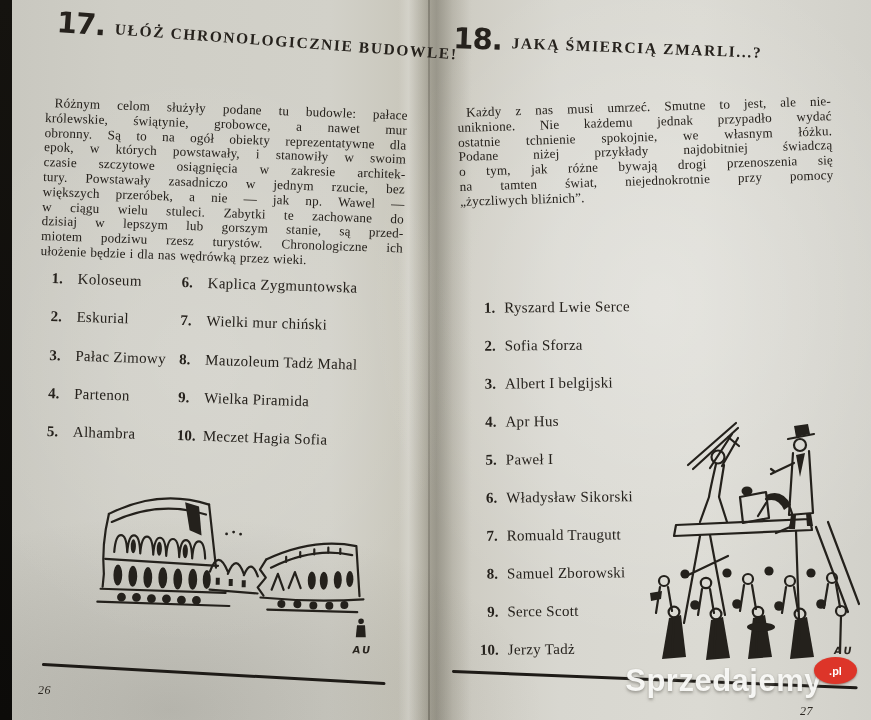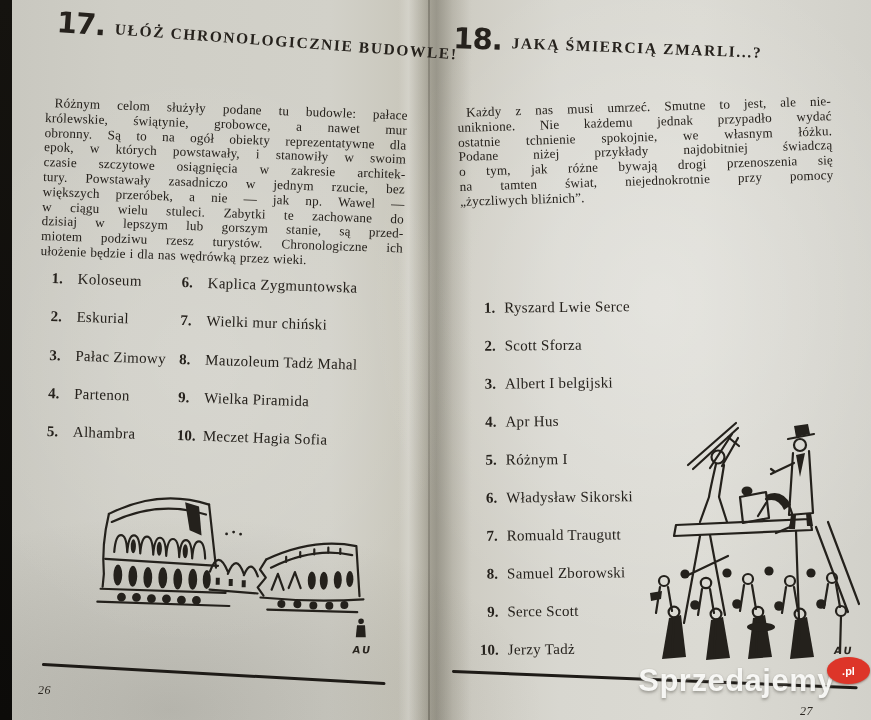--- a/index.html
+++ b/index.html
@@ -45,21 +45,21 @@
   .rule{height:2.6px;background:#1e1b17;border-radius:2px;transform-origin:left center;}
   .pageno{font-size:12px;color:#2a2620;letter-spacing:.5px;}
 
   .sig{font-family:"DejaVu Sans",sans-serif;font-size:10px;font-weight:bold;color:#2a2620;letter-spacing:2px;}
 
   svg .s{fill:none;stroke:#24211c;stroke-width:2.2;stroke-linecap:round;stroke-linejoin:round;}
   svg .s1{fill:none;stroke:#2a2username0;stroke-width:1.4;stroke-linecap:round;}
   svg .f{fill:#24211c;stroke:none;}
 
   
-  .wm{right:1px;top:663px;display:flex;align-items:flex-start;z-index:9;}
+  .wm{right:14px;top:663px;display:flex;align-items:flex-start;z-index:9;}
   .wm-text{font-family:"Liberation Sans",sans-serif;font-weight:bold;font-size:31px;letter-spacing:.5px;
     color:rgba(253,253,251,.93);
     text-shadow:0 2px 3px rgba(110,108,100,.55), 0 0 1px rgba(130,128,120,.4);}
   .wm-badge{width:43px;height:27px;border-radius:50%;background:#dd3529;color:#fff;
     font-family:"Liberation Sans",sans-serif;font-weight:bold;font-size:11px;
     display:flex;align-items:center;justify-content:center;margin-left:-8px;margin-top:-6px;
     box-shadow:0 1px 2px rgba(90,40,30,.5);}
 </style>
 </head>
 <body>
@@ -238,33 +238,33 @@
       <div class="pline last">„życzliwych bliźnich”.</div>
     </div>
 
     <div class="abs rlist" style="left:22px;top:0;width:260px;height:720px;transform:rotate(-0.6deg);transform-origin:left top;">
       <div class="qrow" style="top:300px;">
         <span class="qn">1.</span>
         <span class="ql">Ryszard Lwie Serce</span>
       </div>
       <div class="qrow" style="top:338px;">
         <span class="qn">2.</span>
-        <span class="ql">Scott Sforza</span>
+        <span class="ql">Sofia Sforza</span>
       </div>
       <div class="qrow" style="top:376px;">
         <span class="qn">3.</span>
         <span class="ql">Albert I belgijski</span>
       </div>
       <div class="qrow" style="top:414px;">
         <span class="qn">4.</span>
         <span class="ql">Apr Hus</span>
       </div>
       <div class="qrow" style="top:452px;">
         <span class="qn">5.</span>
-        <span class="ql">Różnym I</span>
+        <span class="ql">Paweł I</span>
       </div>
       <div class="qrow" style="top:490px;">
         <span class="qn">6.</span>
         <span class="ql">Władysław Sikorski</span>
       </div>
       <div class="qrow" style="top:528px;">
         <span class="qn">7.</span>
         <span class="ql">Romuald Traugutt</span>
       </div>
       <div class="qrow" style="top:566px;">

